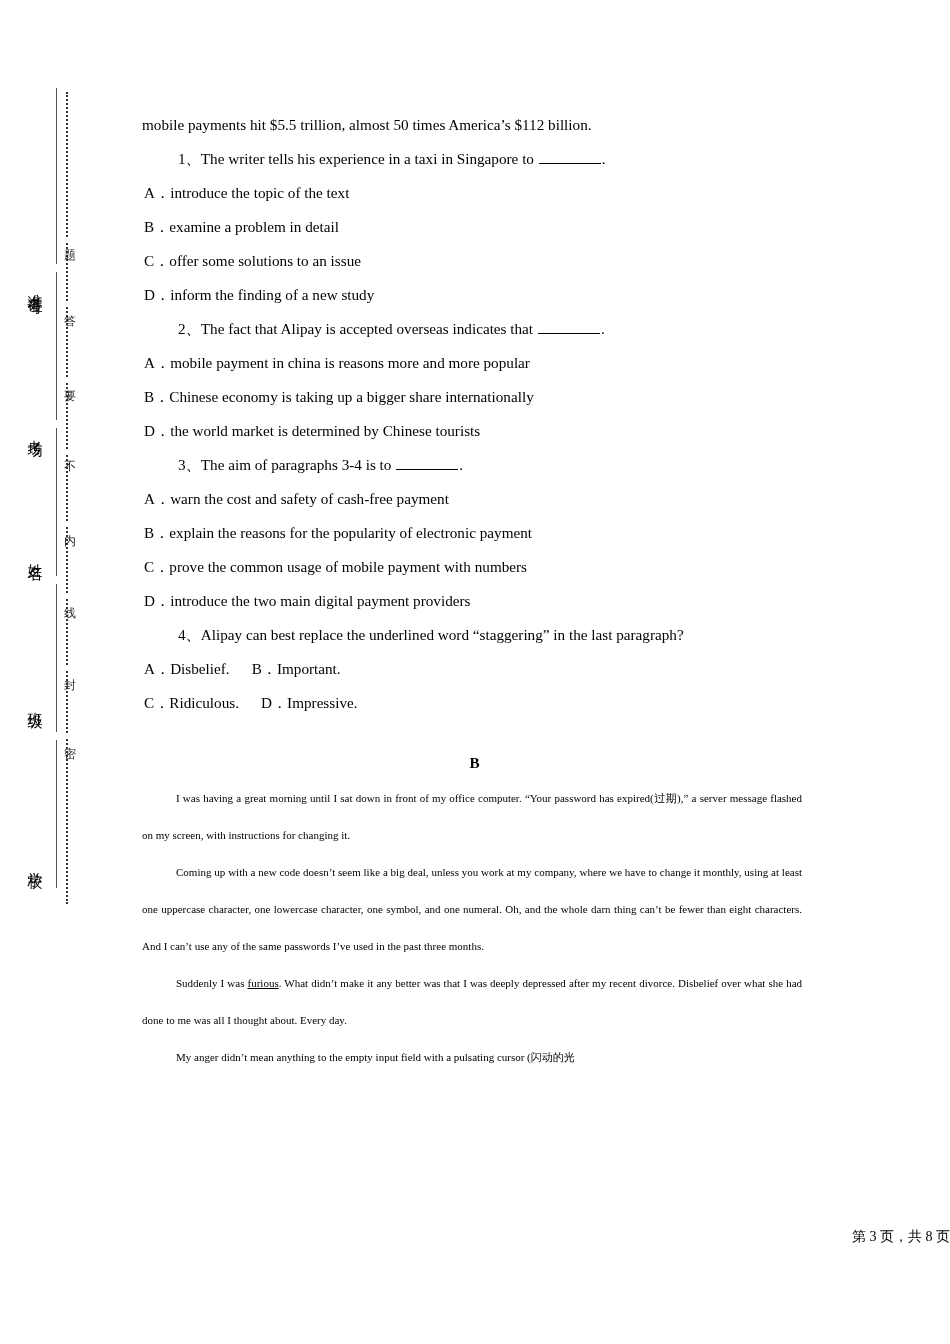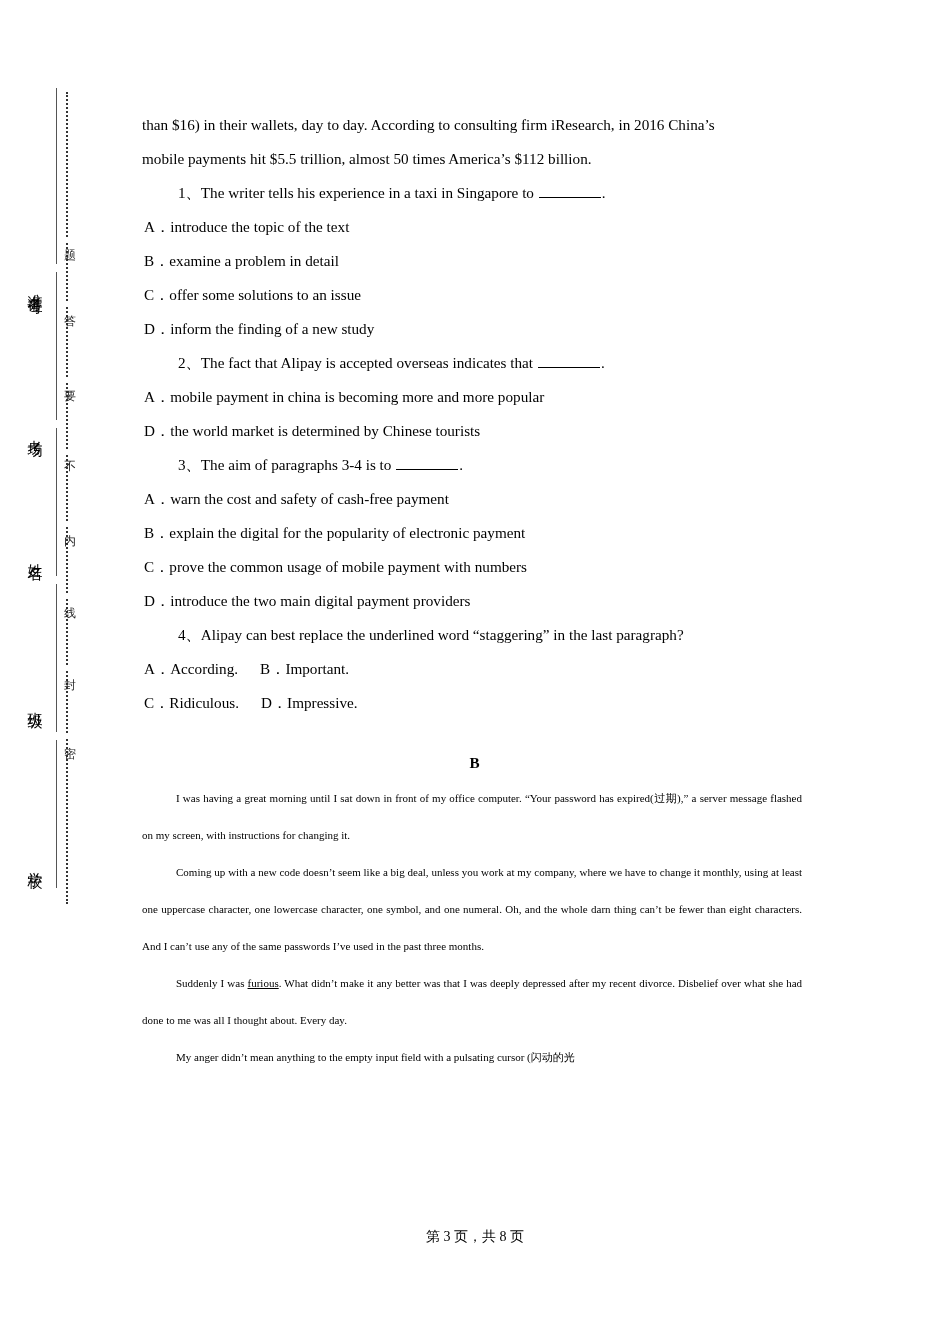--- a/index.html
+++ b/index.html
@@ -122,21 +122,21 @@
     width: 34px;
   }
   .u { text-decoration: underline; margin-top: 48px; }
 
   
   #footer {
     position: absolute;
     left: 0;
     top: 1228px;
     width: 950px;
-    text-align: center;
+    text-align: right;
     font-size: 14px;
     color: #000000;
   }
 </style>
 </head>
 <body>
 
 <div id="page">
 
   <div id="margin-block">
@@ -160,41 +160,41 @@
     <div class="seal-char" style="top:379px;">要</div>
     <div class="seal-char" style="top:449px;">不</div>
     <div class="seal-char" style="top:523px;">内</div>
     <div class="seal-char" style="top:595px;">线</div>
     <div class="seal-char" style="top:667px;">封</div>
     <div class="seal-char" style="top:735px;">密</div>
   </div>
 
   <div id="content">
 
-    <div class="line">than $16) in their wallets, day to day. According to consulting firm iResearch, in 2016 China’s</div>
     <div class="line">mobile payments hit $5.5 trillion, almost 50 times America’s $112 billion.</div>
 
     <div class="q-line"><span>1、</span><span>The writer tells his experience in a taxi in Singapore to </span><span class="blank"></span><span>.</span></div>
     <div class="opt-line"><span class="opt-letter">A．</span><span>introduce the topic of the text</span></div>
     <div class="opt-line"><span class="opt-letter">B．</span><span>examine a problem in detail</span></div>
     <div class="opt-line"><span class="opt-letter">C．</span><span>offer some solutions to an issue</span></div>
     <div class="opt-line"><span class="opt-letter">D．</span><span>inform the finding of a new study</span></div>
 
     <div class="q-line"><span>2、</span><span>The fact that Alipay is accepted overseas indicates that </span><span class="blank"></span><span>.</span></div>
-    <div class="opt-line"><span class="opt-letter">A．</span><span>mobile payment in china is becoming more and more popular</span></div>
+    <div class="opt-line"><span class="opt-letter">A．</span><span>mobile payment in china is reasons more and more popular</span></div>
+    <div class="opt-line"><span class="opt-letter">B．</span><span>Chinese economy is taking up a bigger share internationally</span></div>
     <div class="opt-line"><span class="opt-letter">D．</span><span>the world market is determined by Chinese tourists</span></div>
 
     <div class="q-line"><span>3、</span><span>The aim of paragraphs 3-4 is to </span><span class="blank"></span><span>.</span></div>
     <div class="opt-line"><span class="opt-letter">A．</span><span>warn the cost and safety of cash-free payment</span></div>
-    <div class="opt-line"><span class="opt-letter">B．</span><span>explain the digital for the popularity of electronic payment</span></div>
+    <div class="opt-line"><span class="opt-letter">B．</span><span>explain the reasons for the popularity of electronic payment</span></div>
     <div class="opt-line"><span class="opt-letter">C．</span><span>prove the common usage of mobile payment with numbers</span></div>
     <div class="opt-line"><span class="opt-letter">D．</span><span>introduce the two main digital payment providers</span></div>
 
     <div class="q-line"><span>4、</span><span>Alipay can best replace the underlined word “staggering” in the last paragraph?</span></div>
-    <div class="opt-line"><span class="opt-letter">A．</span><span>According.</span><span style="display:inline-block;width:22px"></span><span class="opt-letter">B．</span><span>Important.</span></div>
+    <div class="opt-line"><span class="opt-letter">A．</span><span>Disbelief.</span><span style="display:inline-block;width:22px"></span><span class="opt-letter">B．</span><span>Important.</span></div>
     <div class="opt-line"><span class="opt-letter">C．</span><span>Ridiculous.</span><span style="display:inline-block;width:22px"></span><span class="opt-letter">D．</span><span>Impressive.</span></div>
 
     <div class="gap"></div>
 
     <div class="section-head">B</div>
 
     <div class="para"><span class="indent"></span><span>I was having a great morning until I sat down in front of my office computer. “Your password has expired(过期),” a server message flashed on my screen, with instructions for changing it.</span></div>
 
     <div class="para"><span class="indent"></span><span>Coming up with a new code doesn’t seem like a big deal, unless you work at my company, where we have to change it monthly, using at least one uppercase character, one lowercase character, one symbol, and one numeral. Oh, and the whole darn thing can’t be fewer than eight characters. And I can’t use any of the same passwords I’ve used in the past three months.</span></div>
 

